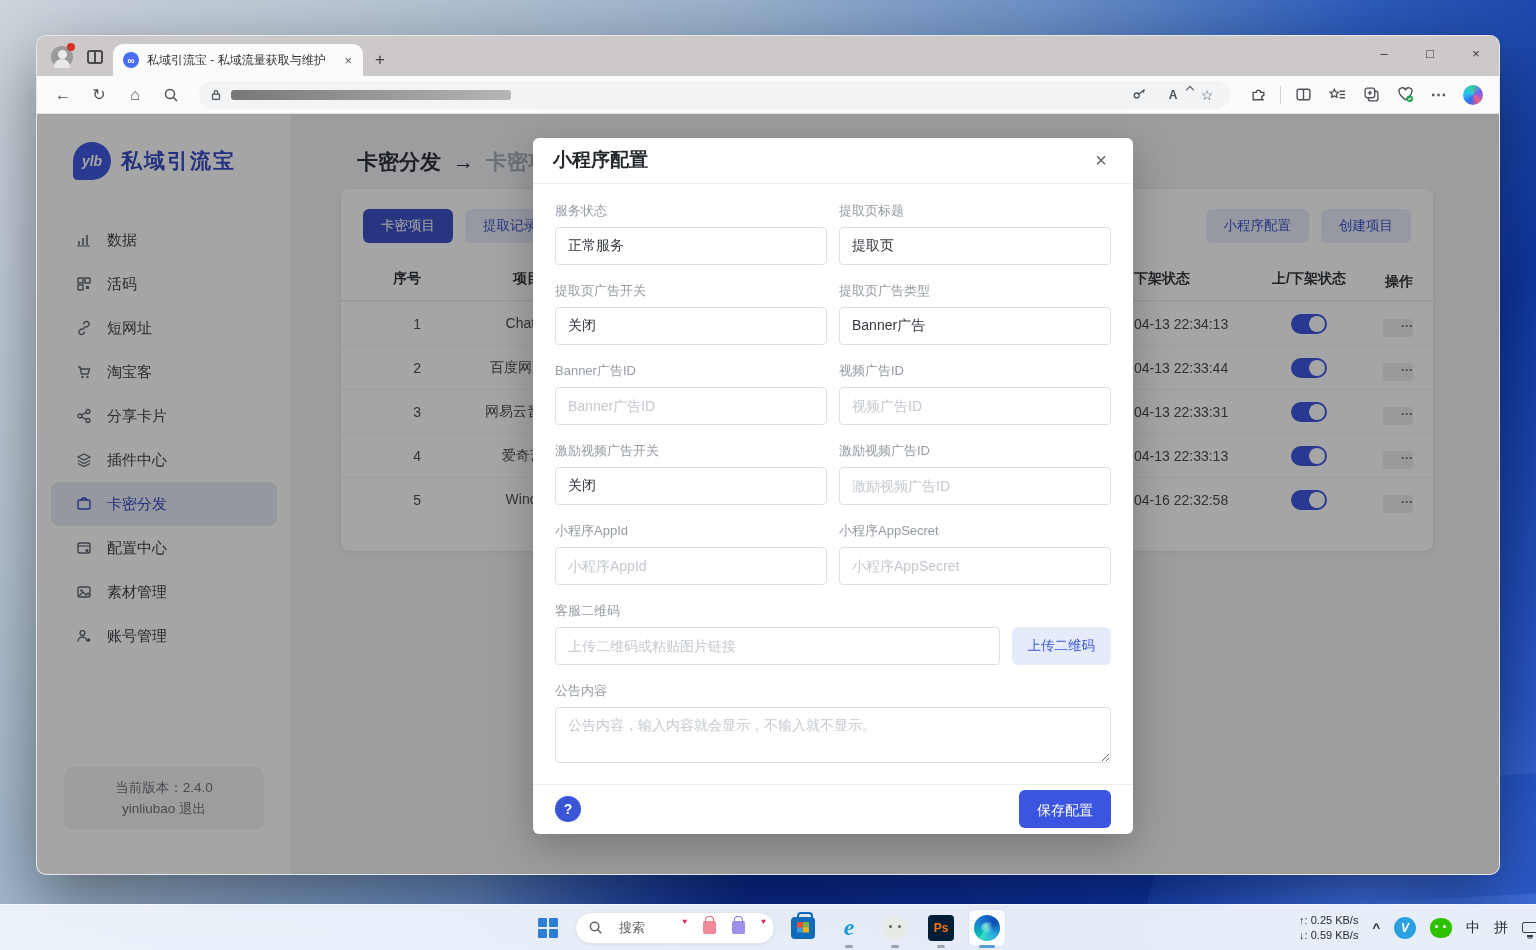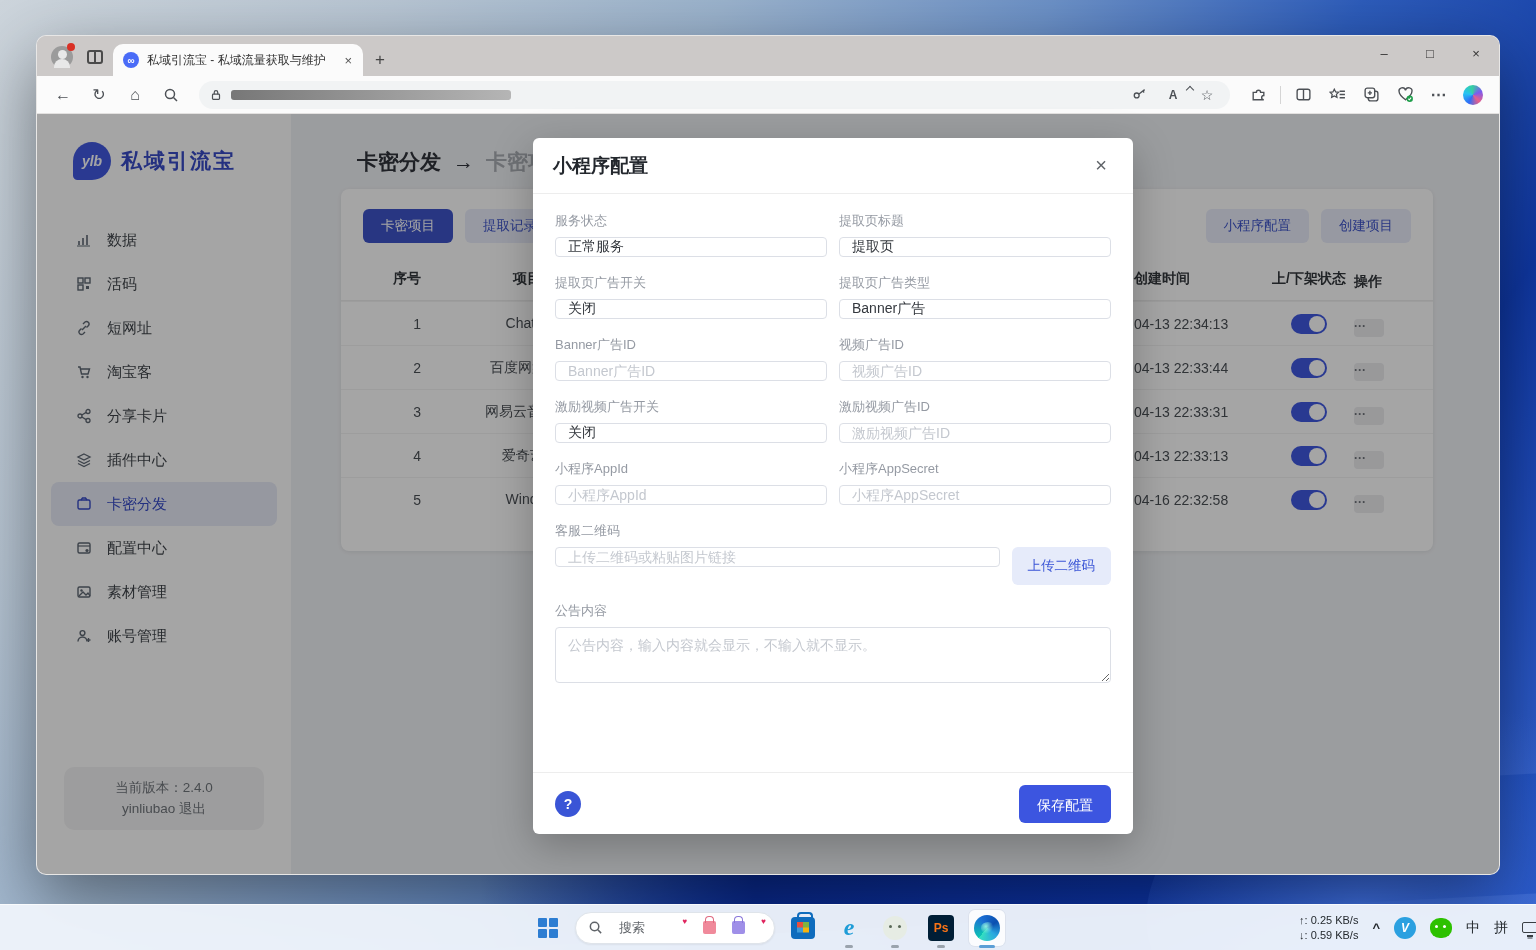--- a/index.html
+++ b/index.html
@@ -80,36 +80,36 @@
   .card-top .spacer { flex:1; }
 
   .trow { display:flex; align-items:center; height:44px; padding-left:20px; font-size:14px; color:#474c52; }
   .thead { font-weight:bold; color:#2f3338; border-bottom:1px solid #ececec; }
   .trow + .trow { border-top:1px solid #f2f2f2; }
   .c-idx { width:60px; text-align:right; flex:none; }
   .c-title { width:240px; text-align:center; flex:none; white-space:nowrap; }
   .c-gap { width:473px; flex:none; }
   .c-date { width:130px; flex:none; white-space:nowrap; }
   .c-status { width:90px; flex:none; text-align:center; white-space:nowrap; }
-  .c-act { width:59px; flex:none; text-align:left;margin-top:7px; }
+  .c-act { width:59px; flex:none; text-align:right;margin-top:7px; }
   .toggle { display:inline-block; width:36px; height:20px; border-radius:10px; background:#3c55e0; position:relative; vertical-align:middle; }
   .toggle::after { content:""; position:absolute; right:2px; top:2px; width:16px; height:16px; border-radius:50%; background:#fff; }
   .actbtn { display:inline-block; width:30px; height:18px; line-height:14px; background:#ececee; border-radius:4px; color:#6a6f76; font-size:12px; font-weight:bold; }
 
   
   .modal { position:absolute; left:496px; top:24px; width:600px; height:696px; background:#fff; border-radius:6px; z-index:10;
     box-shadow:0 12px 40px rgba(0,0,0,0.25); display:flex; flex-direction:column; }
   .m-head { height:56px; border-bottom:1px solid #ededed; display:flex; align-items:center; padding:0 20px; }
   .m-title { font-size:19px; font-weight:bold; color:#23272d; flex:1; }
   .m-close { font-size:20px; color:#5f6368; padding:2px 6px; }
   .m-body { flex:1; padding:18px 22px 0 22px; }
   .grid2 { display:grid; grid-template-columns:1fr 1fr; column-gap:12px; }
   .fld { margin-bottom:17px; }
   .fld label { display:block; font-size:13px; color:#959aa3; margin-bottom:7px; }
-  .fld input, .fld textarea { width:100%; height:20px; border:1px solid #dcdfe6; border-radius:4px; padding:8px 12px; font-size:14px; color:#34383e; font-family:"Liberation Sans", sans-serif; background:#fff; outline:none; }
+  .fld input, .fld textarea { width:100%; height:38px; border:1px solid #dcdfe6; border-radius:4px; padding:8px 12px; font-size:14px; color:#34383e; font-family:"Liberation Sans", sans-serif; background:#fff; outline:none; }
   .fld input::placeholder, .fld textarea::placeholder { color:#c4c8cf; }
   .qr-row { display:flex; gap:12px; }
   .qr-row input { flex:1; }
   .btn-light { flex:none; height:38px; padding:0 16px; background:#e6ebfa; color:#3a55d6; border:none; border-radius:6px; font-size:13.5px; font-family:"Liberation Sans", sans-serif; }
   .fld textarea { height:56px; padding:9px 12px; resize:both; }
   .m-foot { height:62px; border-top:1px solid #ededed; display:flex; align-items:center; padding:0 22px; }
   .help { width:26px; height:26px; border-radius:50%; background:#3a55d6; color:#fff; font-size:14px; font-weight:bold; display:flex; align-items:center; justify-content:center; }
   .m-foot .spacer { flex:1; }
   .btn-primary { height:38px; padding:12px 18px; background:#3c55e0; color:#fff; border:none; border-radius:6px; font-size:14px; font-family:"Liberation Sans", sans-serif; }
 
@@ -385,21 +385,21 @@
             <span class="pill ghost">提取记录</span>
             <span class="spacer"></span>
             <span class="pill ghost">小程序配置</span>
             <span class="pill ghost">创建项目</span>
           </div>
 
           <div class="trow thead">
             <span class="c-idx">序号</span>
             <span class="c-title">项目标题</span>
             <span class="c-gap"></span>
-            <span class="c-date">创建时间</span>
+            <span class="c-date">下架状态</span>
             <span class="c-status">上/下架状态</span>
             <span class="c-act">操作</span>
           </div>
 
           <div class="trow">
             <span class="c-idx">1</span>
             <span class="c-title">Chatgpt4账</span>
             <span class="c-gap"></span>
             <span class="c-date">04-13 22:34:13</span>
             <span class="c-status"><span class="toggle"></span></span>

